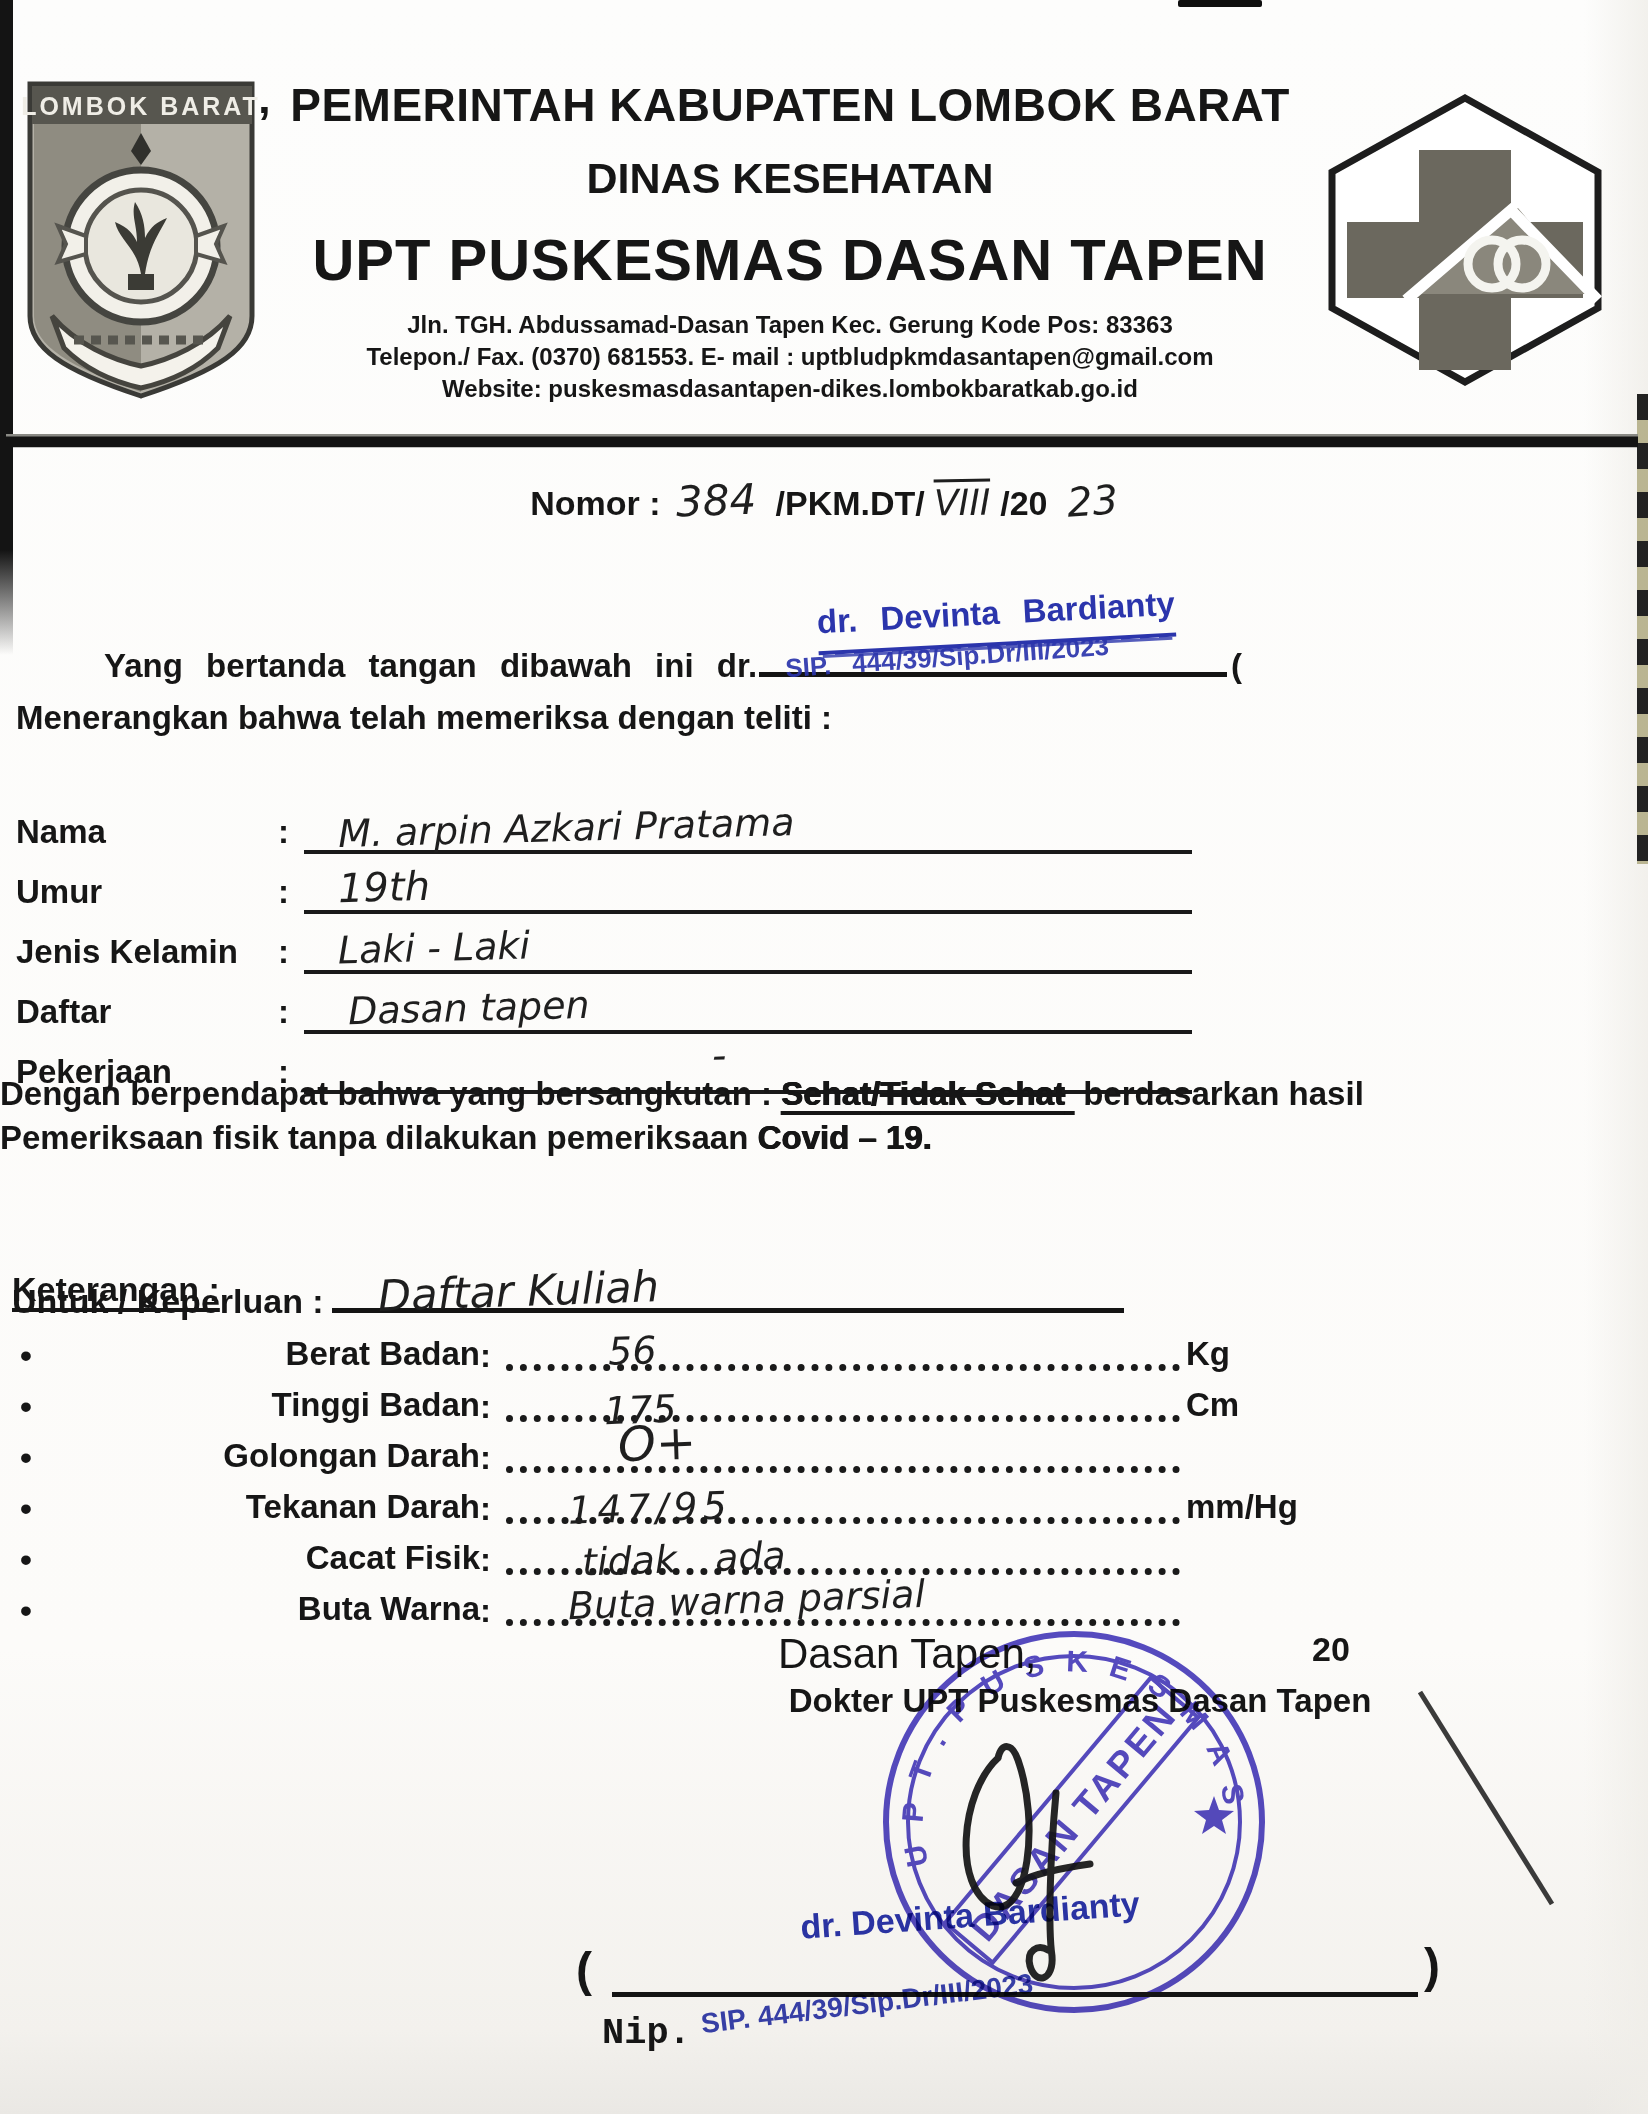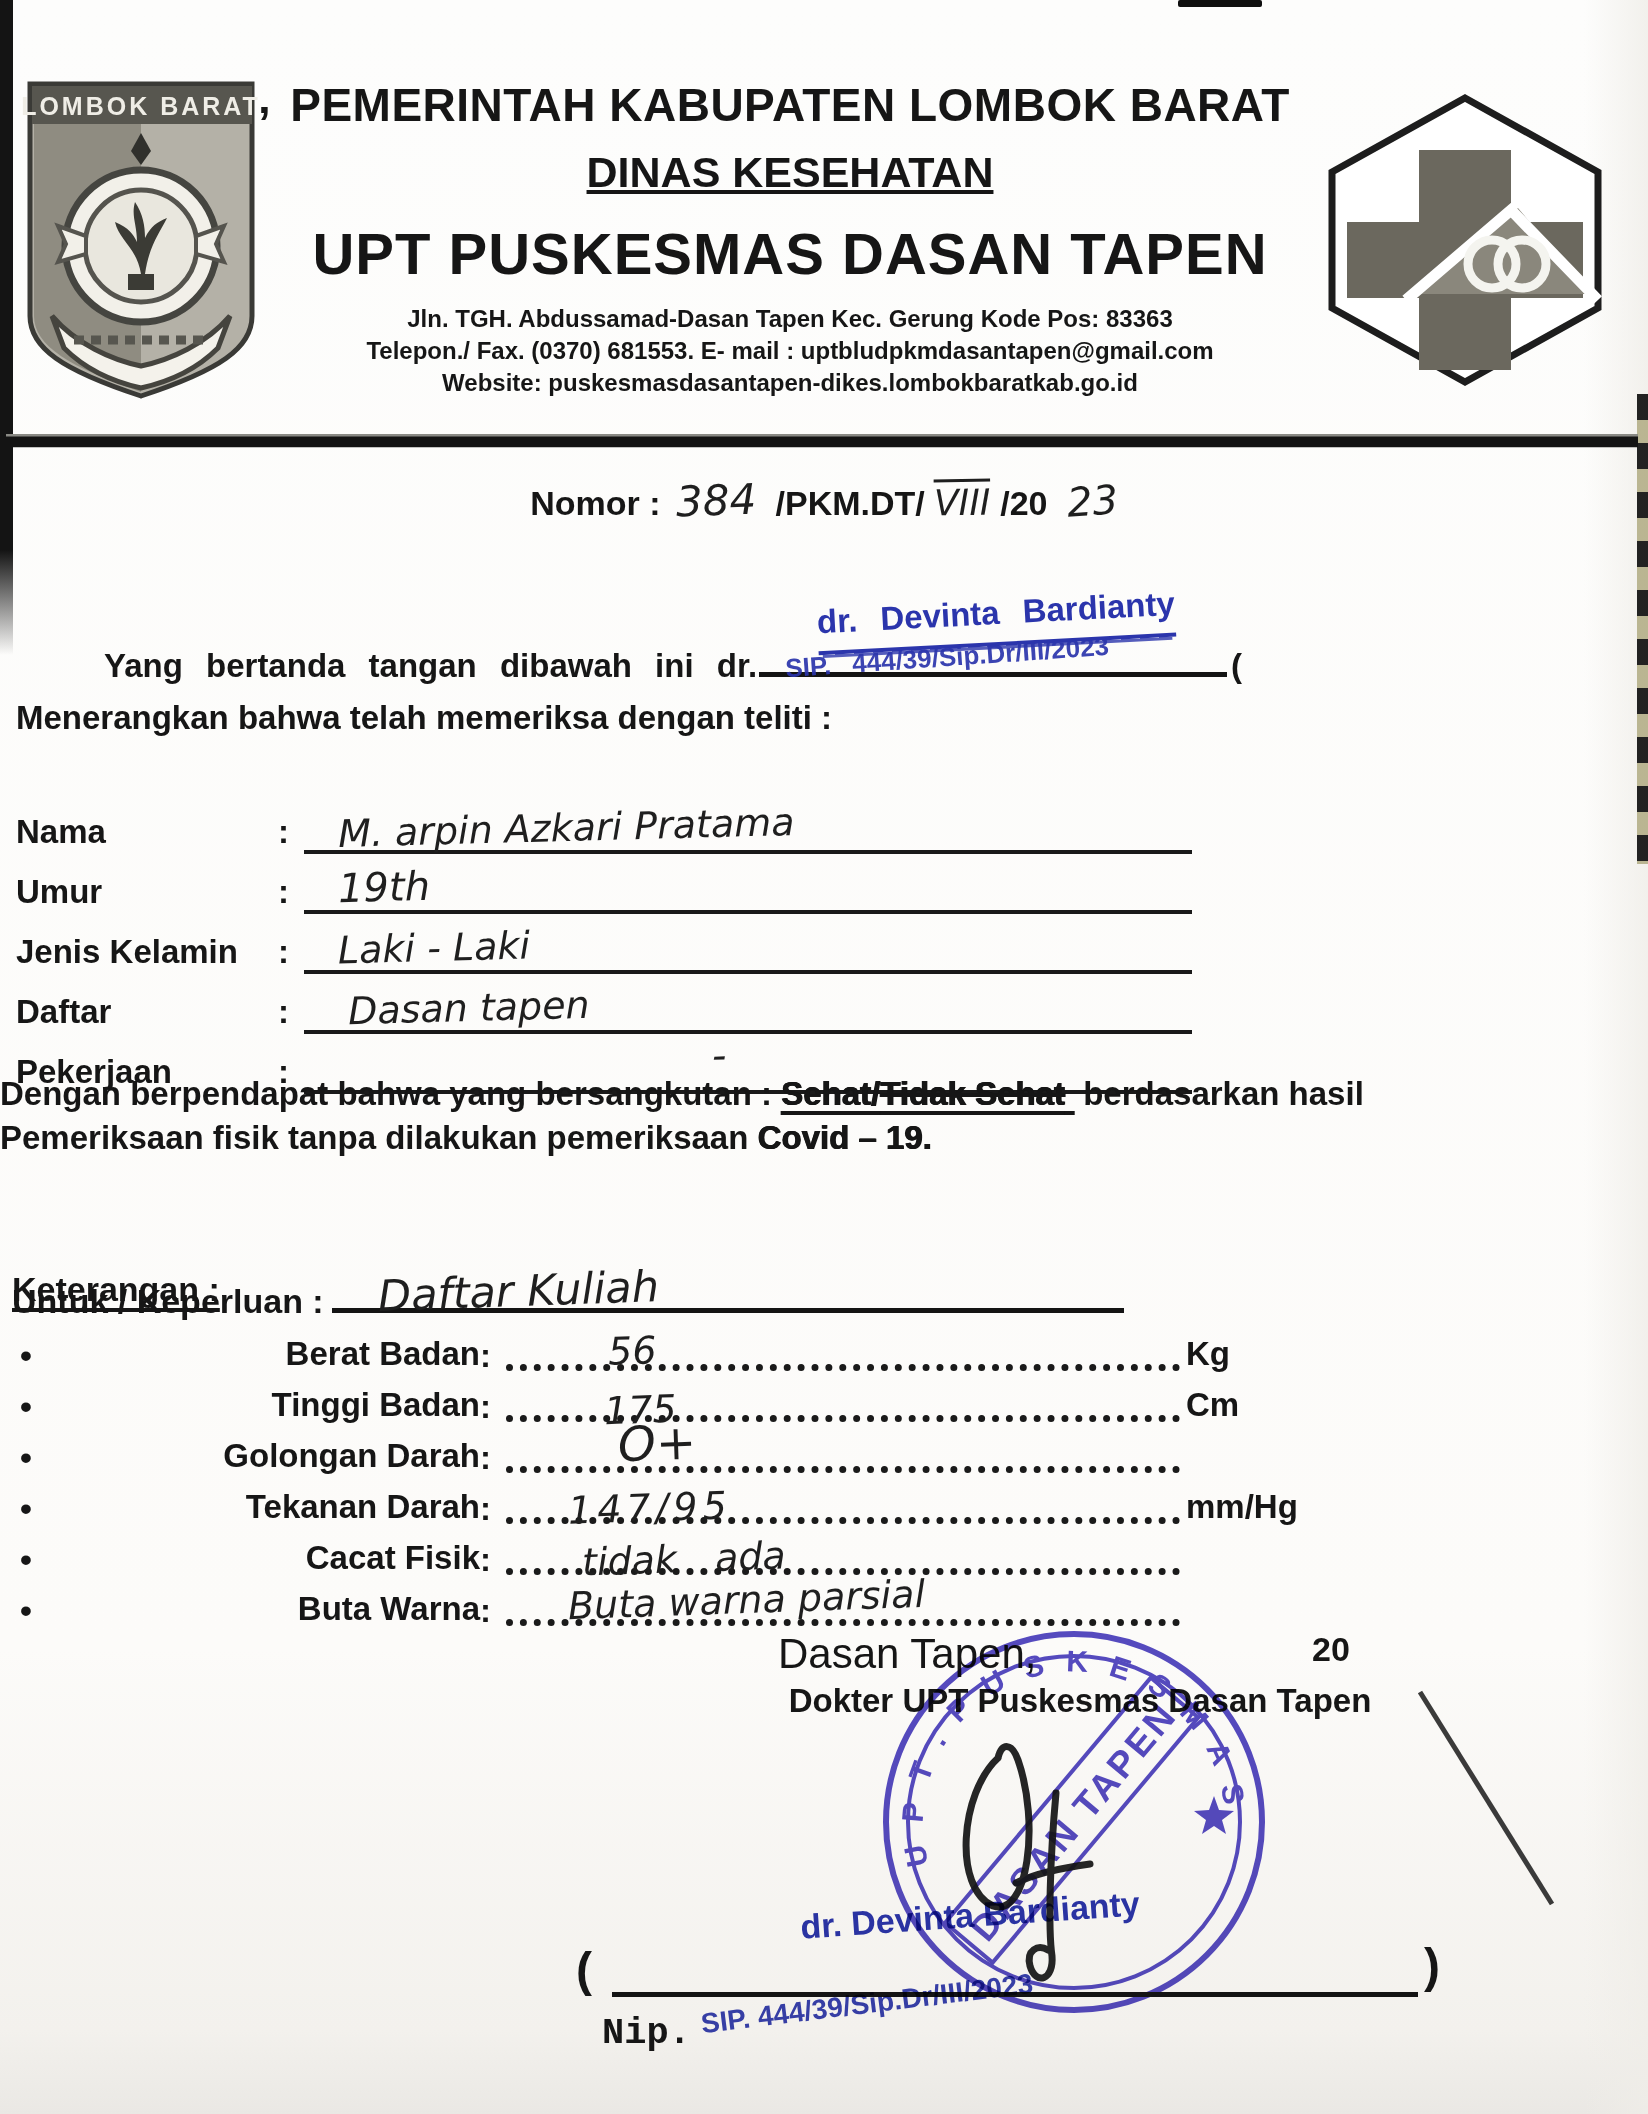--- a/index.html
+++ b/index.html
@@ -16,21 +16,21 @@
     background:repeating-linear-gradient(180deg,#101010 0 26px,#b5b08a 26px 49px);}
   .edge-right-tint{right:0;top:0;width:64px;height:100%;background:linear-gradient(90deg,rgba(238,236,231,0) 0%,#efede8 100%);opacity:.8;}
   .spot-dot{left:1552px;top:434px;width:17px;height:13px;background:#1c1c1c;border-radius:50%;}
   .apostrophe{left:258px;top:96px;font-size:46px;font-weight:bold;}
   
   .letterhead{top:78px;left:0;width:100%;height:360px;}
   .emblem-left{left:22px;top:0;}
   .logo-right{left:1306px;top:14px;}
   .head-col{left:262px;top:2px;width:1056px;text-align:center;line-height:1.12;}
   .head-line1{font-size:46px;font-weight:bold;letter-spacing:.5px;}
-  .head-line2{font-size:43px;font-weight:bold;margin-top:16px;text-decoration:underline;}
+  .head-line2{font-size:43px;font-weight:bold;margin-top:22px;}
   .head-line3{font-size:58px;font-weight:bold;letter-spacing:1px;margin-top:26px;white-space:nowrap;}
   .head-addr{font-size:24px;font-weight:bold;margin-top:16px;line-height:32px;}
   .rule{left:6px;top:434px;width:1632px;height:14px;
     background:linear-gradient(180deg,#8a8a85 0 2px,#141414 3px 13px,rgba(20,20,20,.25) 13px 14px);}
   
   .title-block{top:468px;left:0;width:100%;text-align:center;}
   .doc-title{display:inline-block;margin:0;font-size:47px;font-weight:bold;letter-spacing:.5px;
     border-bottom:5px solid #141414;padding:0 8px 4px 8px;}
   .nomor-line{margin-top:8px;font-size:34px;font-weight:bold;}
   .hand{font-family:"DejaVu Sans",sans-serif;font-style:italic;font-weight:400;color:#1f1f1f;display:inline-block;}

